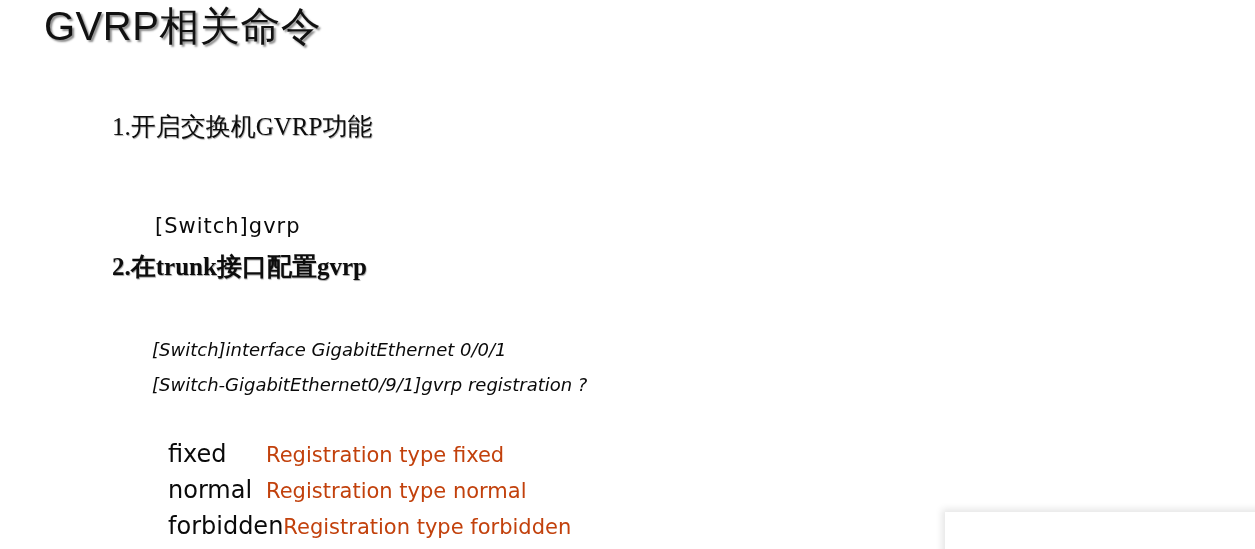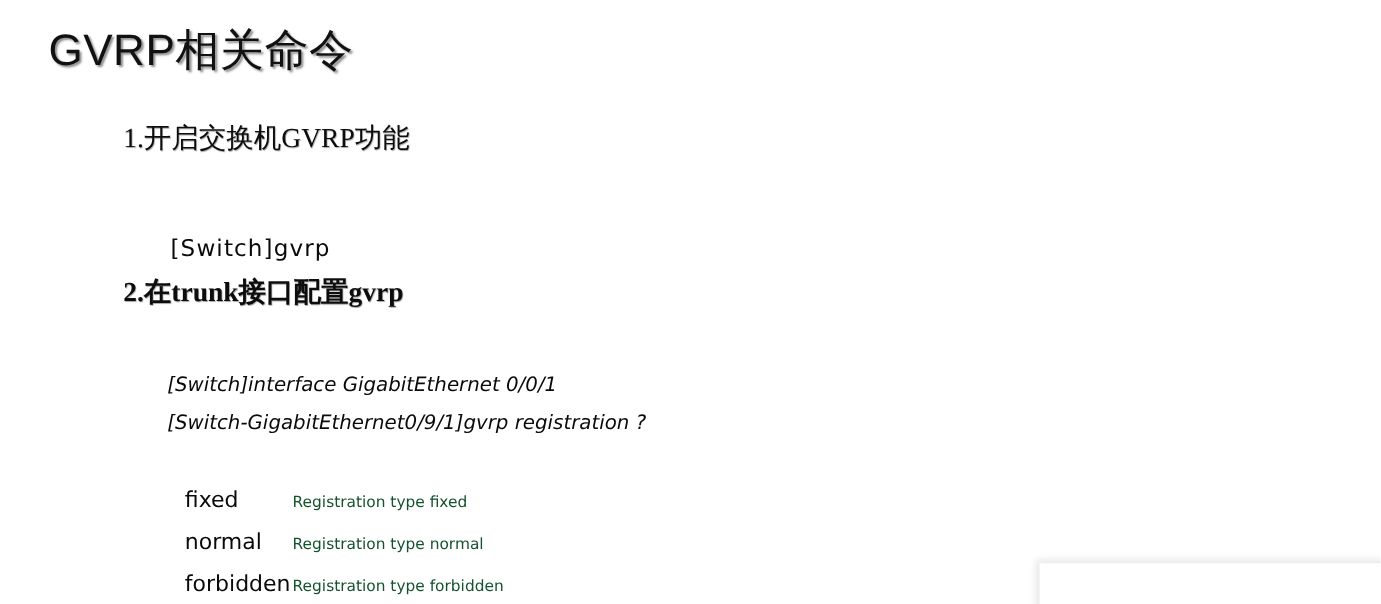--- a/index.html
+++ b/index.html
@@ -13,21 +13,21 @@
     position: relative;
     overflow: hidden;
     font-family: "Liberation Sans", sans-serif;
     color: #000000;
   }
 
   
   .slide-title {
     position: absolute;
     left: 44px;
-    top: 20px;
+    top: 0;
     font-family: "Liberation Sans", sans-serif;
     font-size: 40px;
     line-height: 52px;
     font-weight: 400;
     color: #111111;
     letter-spacing: 0.5px;
     text-shadow: 2px 2px 2px rgba(0,0,0,0.45);
     white-space: nowrap;
   }
 
@@ -104,31 +104,31 @@
     top: 437px;
   }
   .reg-row {
     display: flex;
     align-items: baseline;
     line-height: 35px;
     white-space: nowrap;
   }
   .reg-key {
     font-family: "DejaVu Sans", sans-serif;
-    font-size: 20px;
+    font-size: 24px;
     font-weight: 400;
     color: #0a0a0a;
     min-width: 98px;
     flex: 0 0 auto;
   }
   .reg-desc {
     font-family: "DejaVu Sans", sans-serif;
-    font-size: 14px;
+    font-size: 21px;
     font-weight: 400;
-    color: #14532d;
+    color: #c2410c;
   }
 
   
   .corner-panel {
     position: absolute;
     left: 945px;
     top: 512px;
     width: 330px;
     height: 50px;
     background: #ffffff;

